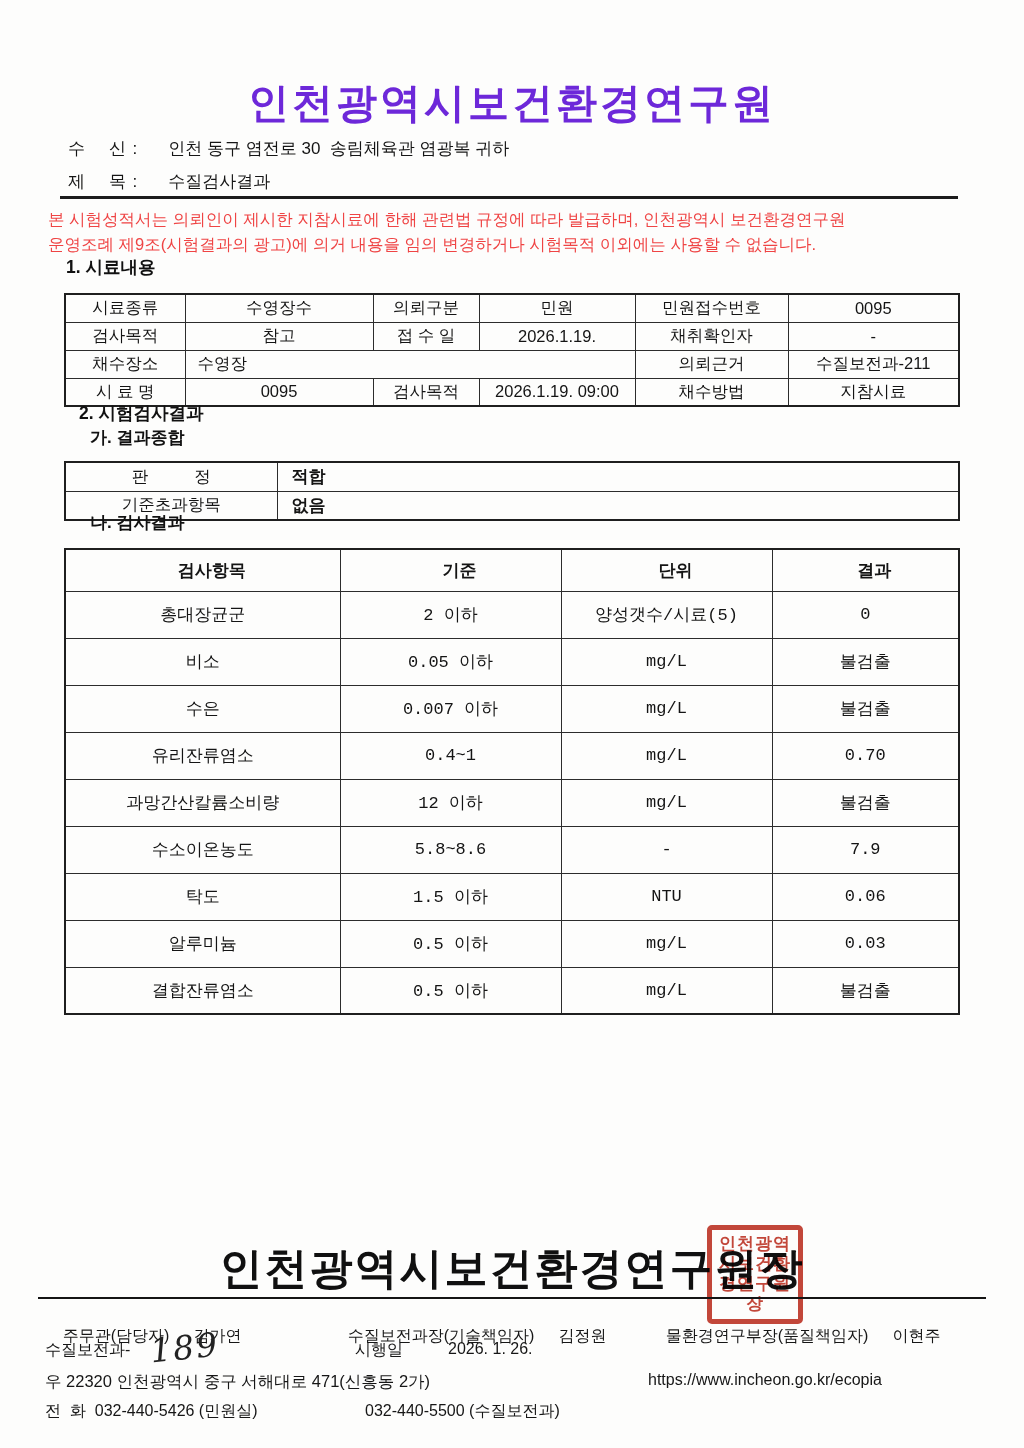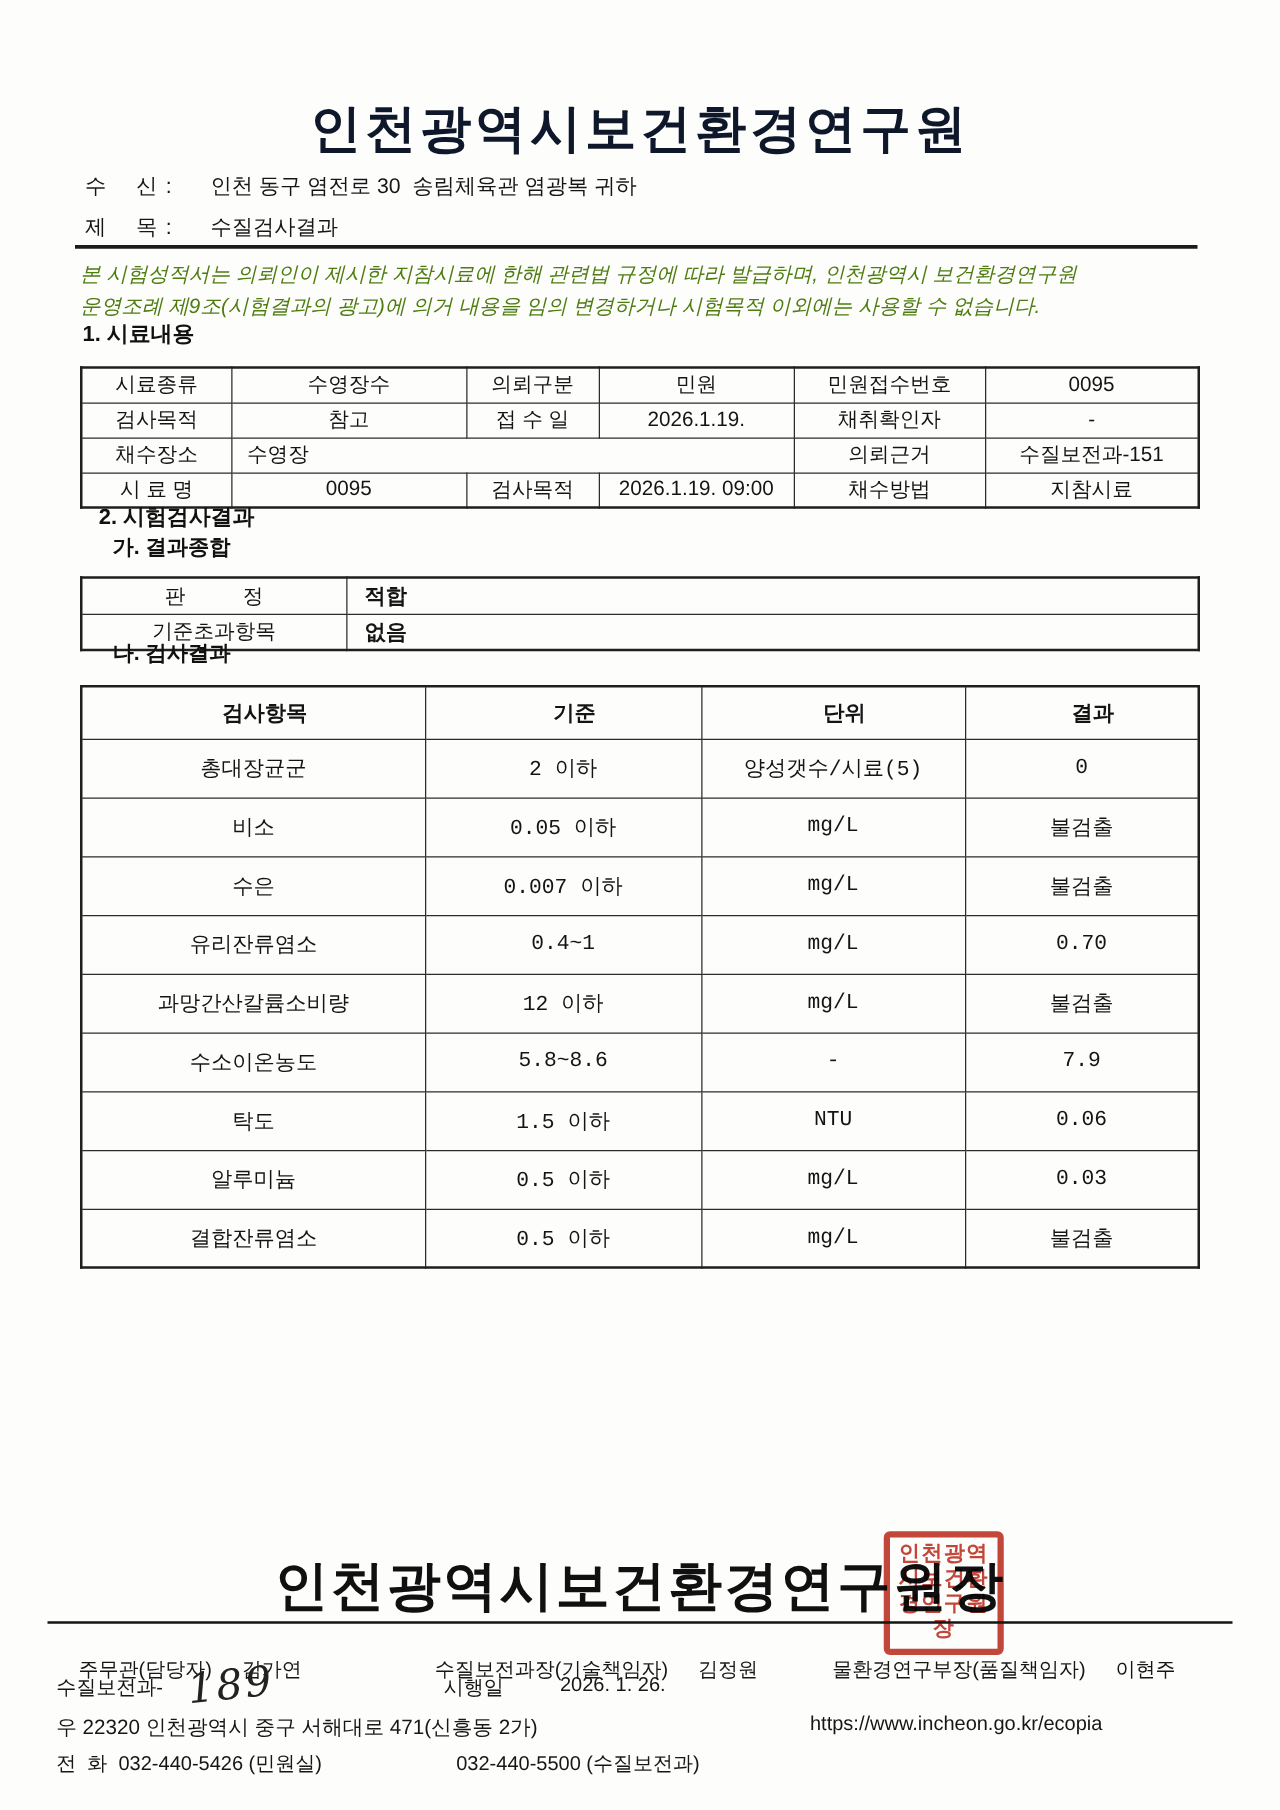--- a/index.html
+++ b/index.html
@@ -7,29 +7,29 @@
   body { font-family:"Liberation Sans","DejaVu Sans",sans-serif; color:#1b1b1b; }
   .page {
     position:relative; width:1024px; height:1448px; margin:0 auto;
     background:#fdfdfc; overflow:hidden;
   }
   .abs { position:absolute; }
 
   
   .org-title {
     top:76px; left:0; width:100%; text-align:center;
-    font-size:41px; font-weight:700; letter-spacing:3px; color:#0f172a;
+    font-size:41px; font-weight:700; letter-spacing:3px; color:#6d28d9;
   }
   .addr-line { left:68px; font-size:17px; color:#151515; }
   .addr-line .lab { white-space:pre; letter-spacing:1px; }
   .addr-line .val { white-space:pre; margin-left:30px; }
   .rule-top { top:196px; left:60px; width:898px; height:3px; background:#1c1c1c; }
 
   
-  .notice { left:64px; width:890px; font-size:16.5px; color:#4d7c0f; white-space:pre;font-style:italic; }
+  .notice { left:48px; width:890px; font-size:16.5px; color:#ef4444; white-space:pre; }
 
   .sec-head { left:66px; font-size:17.5px; font-weight:700; color:#111; }
   .sub-head { left:90px; font-size:17px; font-weight:700; color:#111; }
 
   
   table { border-collapse:collapse; table-layout:fixed; background:transparent; }
   .t1, .t2, .t3 { position:absolute; left:64px; width:894px;margin-top:12px; }
   td, th {
     border:1.5px solid #2c2c2c; text-align:center; vertical-align:middle;
     font-size:16.5px; color:#141414; white-space:pre; overflow:hidden;
@@ -114,21 +114,21 @@
       <td>참고</td>
       <td>접 수 일</td>
       <td>2026.1.19.</td>
       <td>채취확인자</td>
       <td>-</td>
     </tr>
     <tr>
       <td>채수장소</td>
       <td colspan="3" class="leftal">수영장</td>
       <td>의뢰근거</td>
-      <td>수질보전과-151</td>
+      <td>수질보전과-211</td>
     </tr>
     <tr>
       <td>시 료 명</td>
       <td>0095</td>
       <td>검사목적</td>
       <td>2026.1.19. 09:00</td>
       <td>채수방법</td>
       <td>지참시료</td>
     </tr>
   </tbody>

